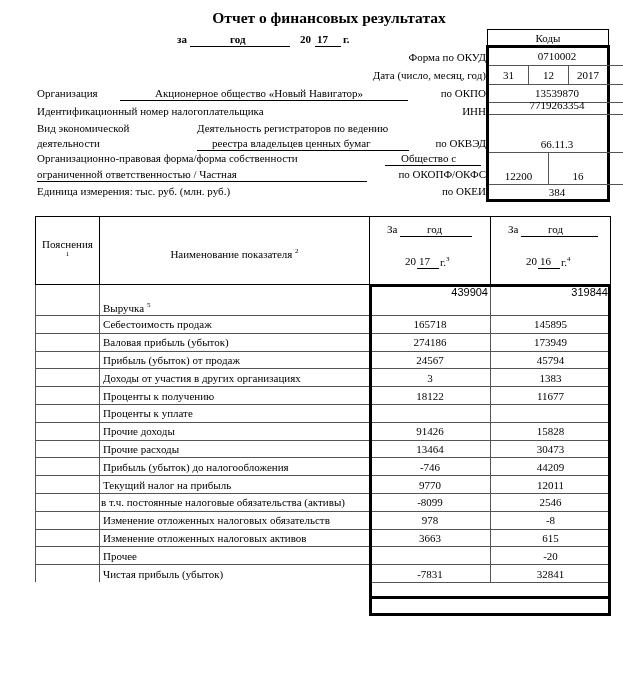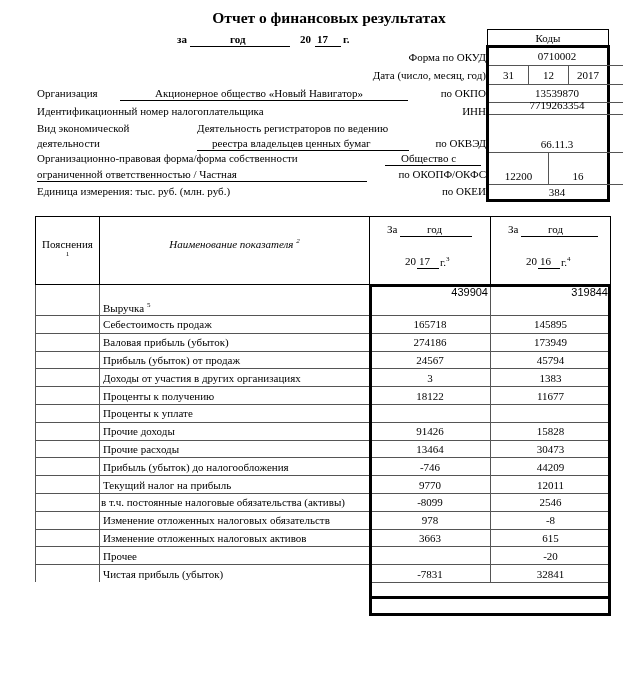--- a/index.html
+++ b/index.html
@@ -99,21 +99,21 @@
     <col style="width:270px">
     <col style="width:121px">
     <col style="width:120px">
   </colgroup>
   <tbody>
       <tr class="head">
     <td class="center" style="vertical-align:middle;">
       <div style="margin-top:-6px;">Пояснения</div>
       <div class="sup" style="vertical-align:baseline;">1</div>
     </td>
-    <td class="center" style="vertical-align:top; padding-top:20px;font-style:italic;">
+    <td class="center" style="vertical-align:top; padding-top:30px;">
       <span>Наименование показателя</span>
       <span class="sup">2</span>
     </td>
     <td>
       <div class="head-cell">
         <span class="abs" style="left:15px; top:6px;">За</span>
         <div class="uline" style="left:28px; top:19px; width:72px;"></div>
         <span class="abs" style="left:55px; top:6px;">год</span>
         <span class="abs" style="left:33px; top:38px;">20</span>
         <div class="uline" style="left:45px; top:51px; width:22px;"></div>

